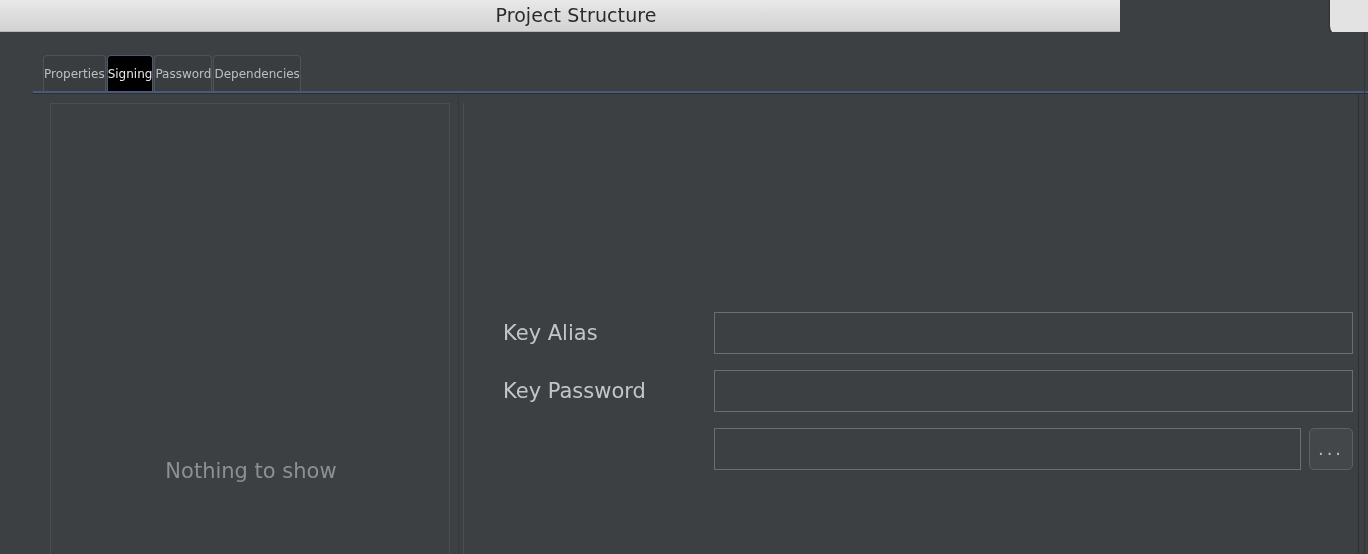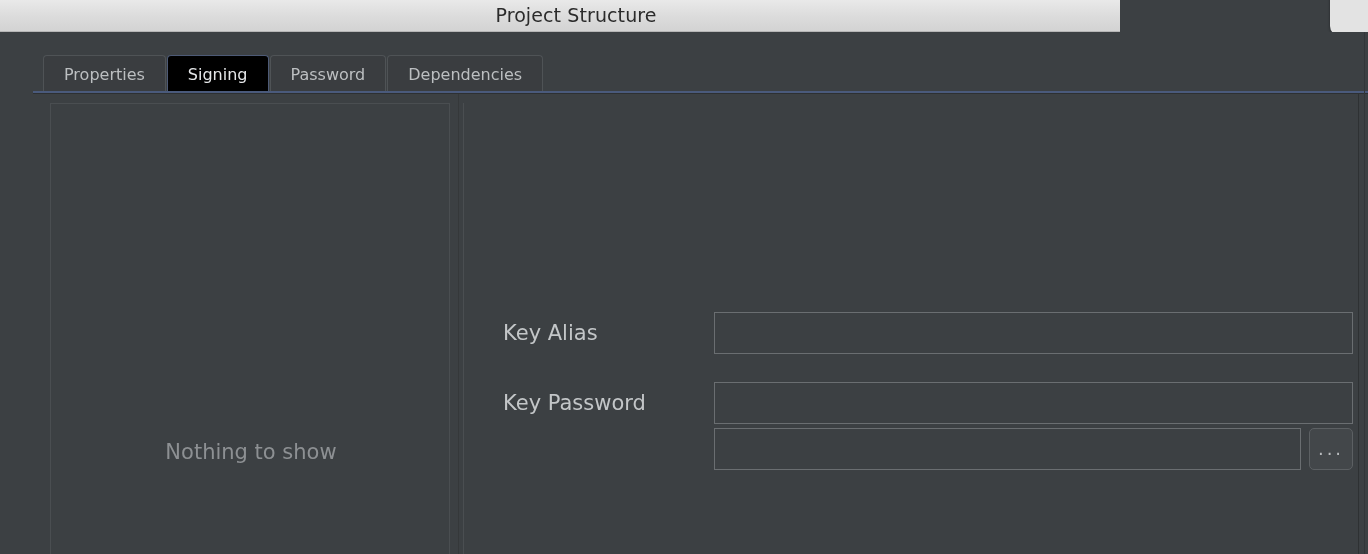--- a/index.html
+++ b/index.html
@@ -115,25 +115,25 @@
     position: absolute;
     left: 43px;
     top: 22px;
     height: 38px;
     display: flex;
     align-items: flex-end;
   }
   .tab {
     height: 37px;
     box-sizing: border-box;
-    padding: 0 20px;
+    padding: 0 0;
     display: flex;
     align-items: center;
     justify-content: center;
-    font-size: 16px;
+    font-size: 12px;
     color: #bcbfc1;
     background: #3a3d40;
     border: 1px solid #4f5356;
     border-top-left-radius: 4px;
     border-top-right-radius: 4px;
     border-bottom: none;
     margin-right: 1px;
     white-space: nowrap;
   }
   .tab.selected {
@@ -172,21 +172,21 @@
     width: 400px;
     height: 452px;
     background: #3c4043;
     border: 1px solid #4a4e51;
     border-bottom: none;
     box-sizing: border-box;
   }
   .list-empty {
     position: absolute;
     left: 0;
-    top: 336px;
+    top: 355px;
     width: 400px;
     text-align: center;
     font-size: 21px;
     color: #8d9093;
   }
 
   .splitter {
     position: absolute;
     left: 425px;
     top: 0;
@@ -234,21 +234,21 @@
     outline: none;
   }
 
   
   .row-name        { top: 109px; width: 905px; }
   .row-name .field-input   { left: 140px; width: 749px; }
 
   .row-alias       { top: 209px; width: 905px; }
   .row-alias .field-input  { left: 250px; width: 639px; }
 
-  .row-keypass     { top: 279px; width: 905px; }
+  .row-keypass     { top: 267px; width: 905px; }
   .row-keypass .field-input{ left: 250px; width: 639px; }
 
   .row-storefile   { top: 325px; width: 905px; }
   .row-storefile .field-input { left: 250px; width: 587px; }
 
   .row-storepass   { top: 383px; width: 905px; }
   .row-storepass .field-input { left: 250px; width: 639px; }
 
   .browse-btn {
     position: absolute;

